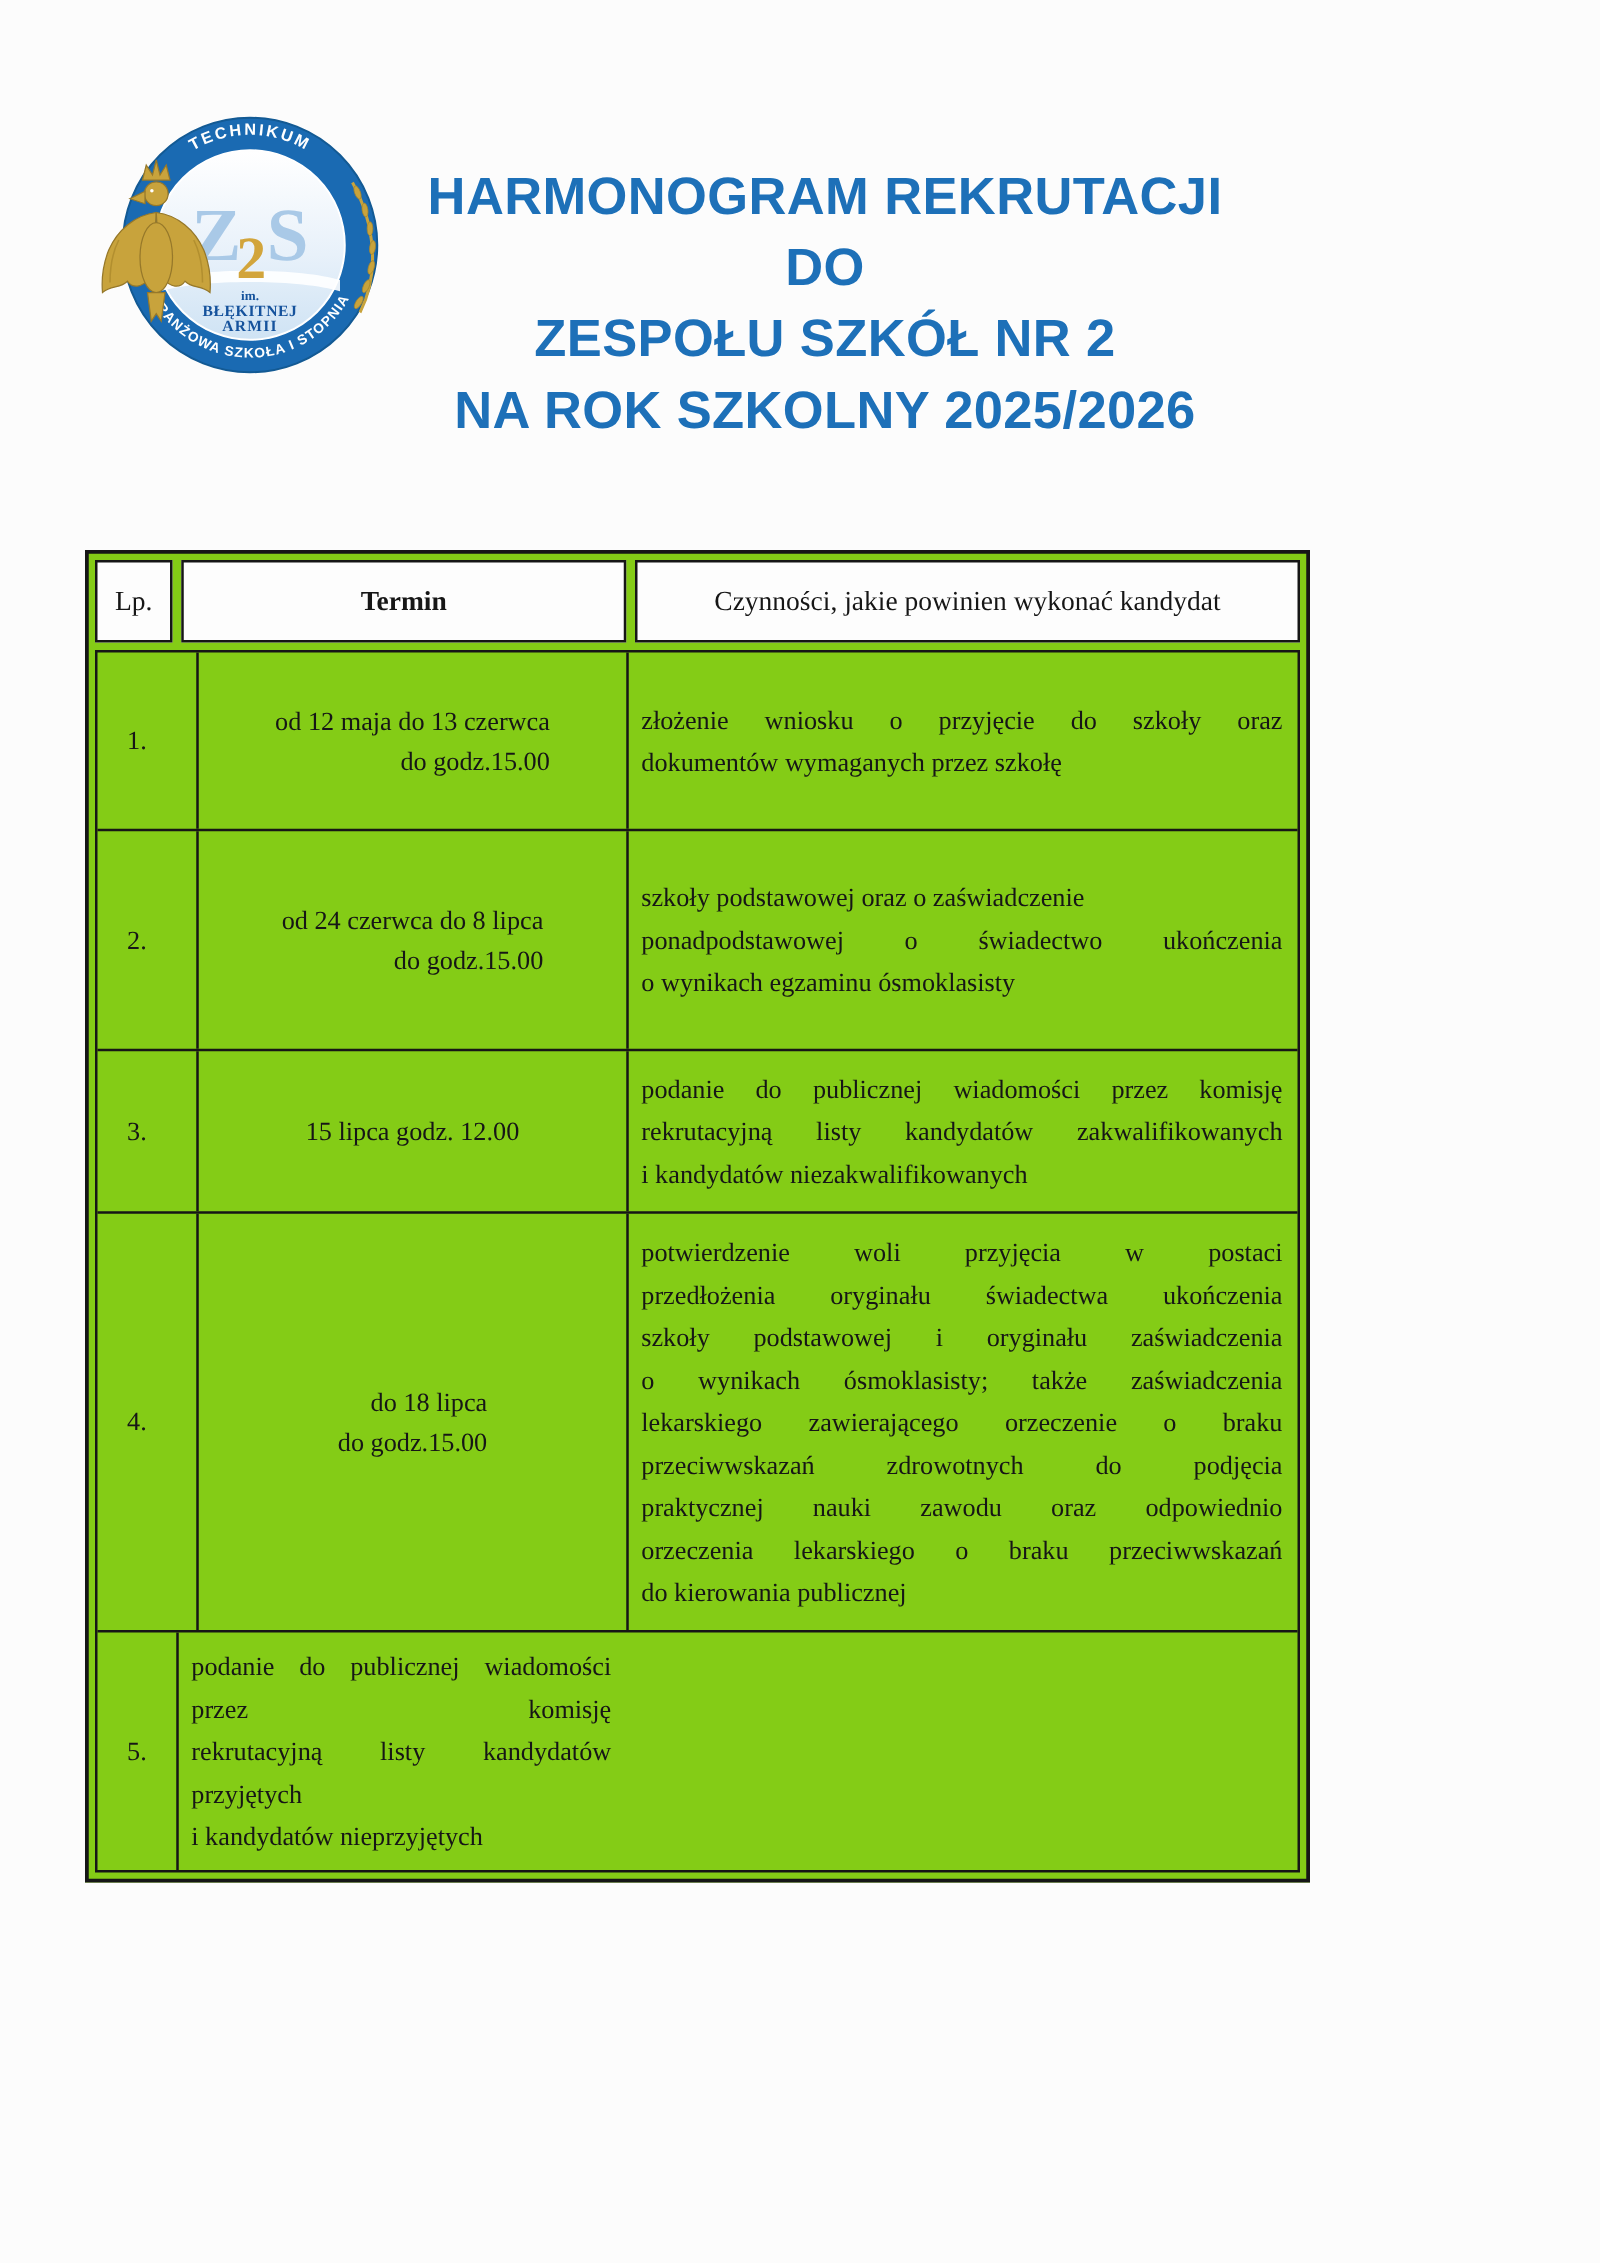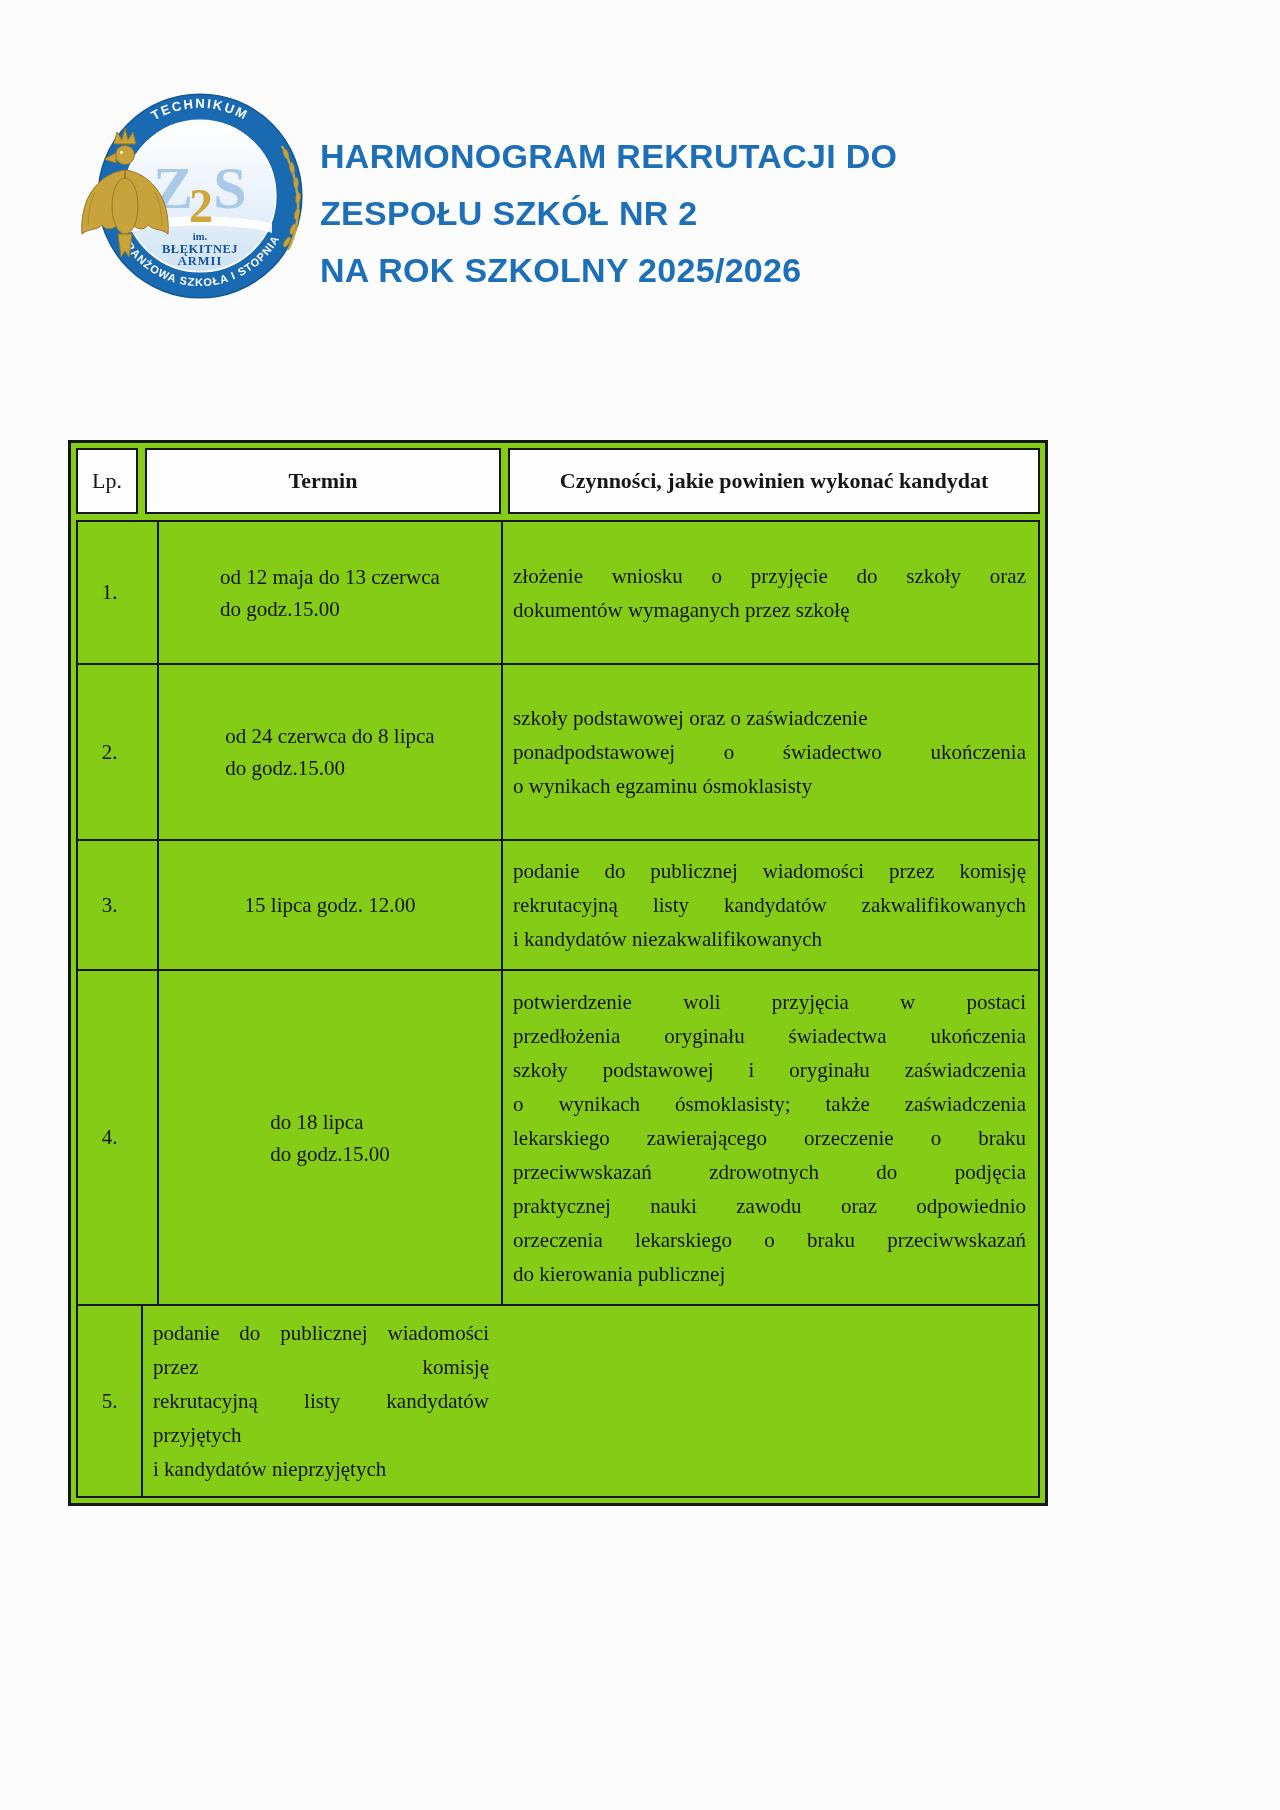--- a/index.html
+++ b/index.html
@@ -9,24 +9,24 @@
     width:1280px;height:1810px;
     background:#fcfcfc;
     overflow:hidden;
   }
   
   .logo-wrap{
     position:absolute;left:70px;top:84px;width:252px;height:236px;
   }
   .doc-title{
     position:absolute;left:320px;top:128px;width:680px;
-    text-align:left;
+    text-align:center;
     font-family:"Liberation Sans", sans-serif;
     font-weight:bold;
-    font-size:34px;line-height:57px;
+    font-size:42px;line-height:57px;
     color:#1d70b8;
     letter-spacing:0.3px;
   }
   
   .doc-table{
     position:absolute;left:68px;top:440px;width:980px;
     box-sizing:border-box;
     border:3px solid #161616;
     padding:5px;
     background:#84cc16;
@@ -37,41 +37,41 @@
   .hcell{
     box-sizing:border-box;
     border:2px solid #161616;
     height:66px;
     display:flex;align-items:center;justify-content:center;
     font-size:22px;color:#161616;
     background:#fdfdfd;
   }
   .hcell.lp{width:62px;font-weight:normal;}
   .hcell.termin{width:356px;font-weight:bold;}
-  .hcell.act{flex:1;font-weight:bold;}
+  .hcell.act{flex:1;font-weight:normal;}
   .tbody{
     border:2px solid #161616;
   }
   .trow{
     display:grid;
     grid-template-columns:63px 360px 1fr;
   }
   .trow + .trow{border-top:2px solid #161616;}
   .trow .cell + .cell{border-left:2px solid #161616;}
   .cell{
     box-sizing:border-box;
     color:#161616;
     font-size:21px;
   }
   .cell.lp{
     display:flex;align-items:center;justify-content:center;
   }
   .cell.termin{
     display:flex;align-items:center;justify-content:center;
-    text-align:left;white-space:pre-line;line-height:32px;margin-left:16px;
+    text-align:right;white-space:pre-line;line-height:32px;margin-left:16px;
   }
   .cell.act{
     display:flex;flex-direction:column;justify-content:center;
     padding:10px 12px 10px 10px;
     line-height:34px;
   }
   .aline{width:100%;}
   .jline{text-align:justify;text-align-last:justify;}
   .lline{text-align:left;}
   .r1{min-height:141px;}

